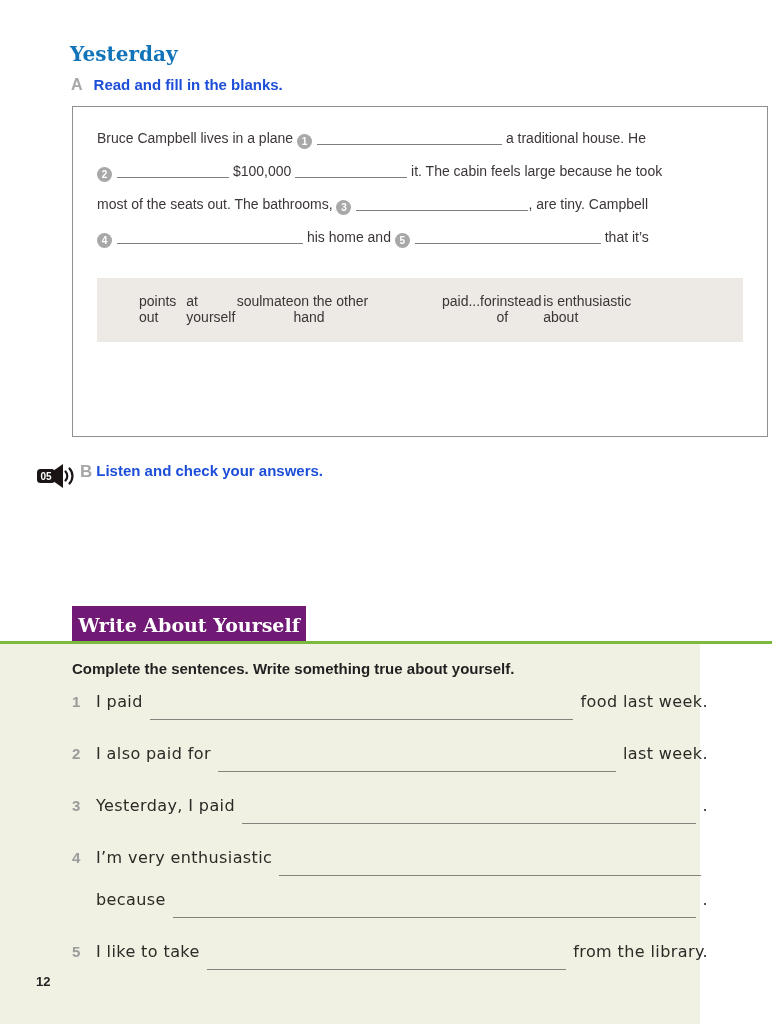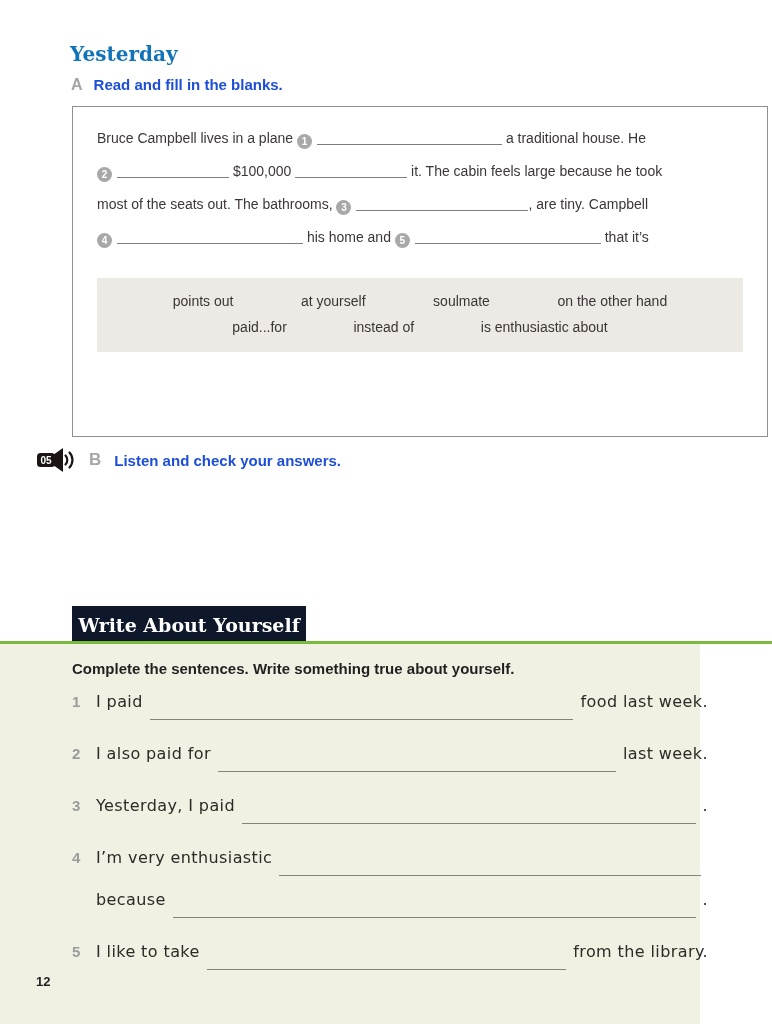--- a/index.html
+++ b/index.html
@@ -46,38 +46,38 @@
     border-radius: 50%; background: #a9a8a8; color: #ffffff;
     font-size: 10px; font-weight: bold;
     align-items: center; justify-content: center;
     margin-right: 5px; vertical-align: -2px;
   }
 
   
   .word-bank {
     margin-top: 24px; background: #edeae5;
     padding: 15px 42px 17px 42px;
-    display: flex; flex-direction: column; gap: 10px;
+    display: flex; flex-direction: row; gap: 3px;
   }
   .wb-row { display: flex; justify-content: space-around; font-size: 14px; color: #3b3536; }
   .wb-row.second { padding: 0 60px; }
 
   
   .section-b-row {
-    position: absolute; left: 36px; top: 446px;
-    display: flex; align-items: center; gap: 13px;
+    position: absolute; left: 36px; top: 462px;
+    display: flex; gap: 4px;
   }
   .audio-icon { width: 40px; height: 28px; flex: 0 0 auto; }
   .section-b-row .sec-letter { font-size: 17px; }
 
   
   .wa-banner {
     position: absolute; left: 72px; top: 606px;
     width: 234px; height: 37px;
-    background: #0f172a; color: #ffffff;
+    background: #701a75; color: #ffffff;
     font-family: "DejaVu Serif", serif;
     font-size: 19px; font-weight: bold;
     display: flex; align-items: center; justify-content: center;
   }
   .wa-divider {
     position: absolute; left: 0; top: 641px;
     width: 772px; height: 3px; background: #7cb93f;
   }
   .wa-section {
     position: absolute; left: 0; top: 644px;

